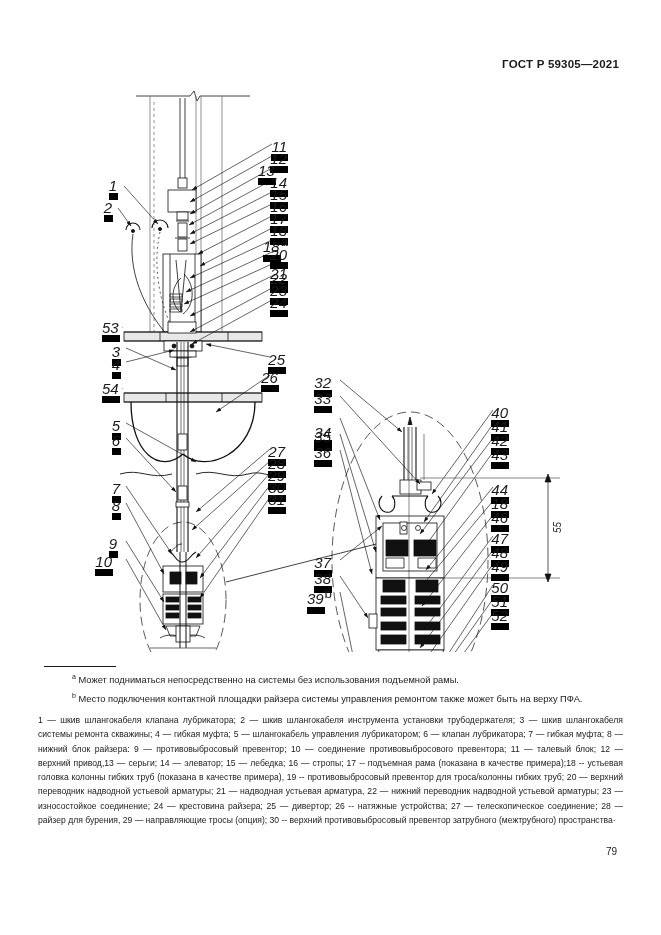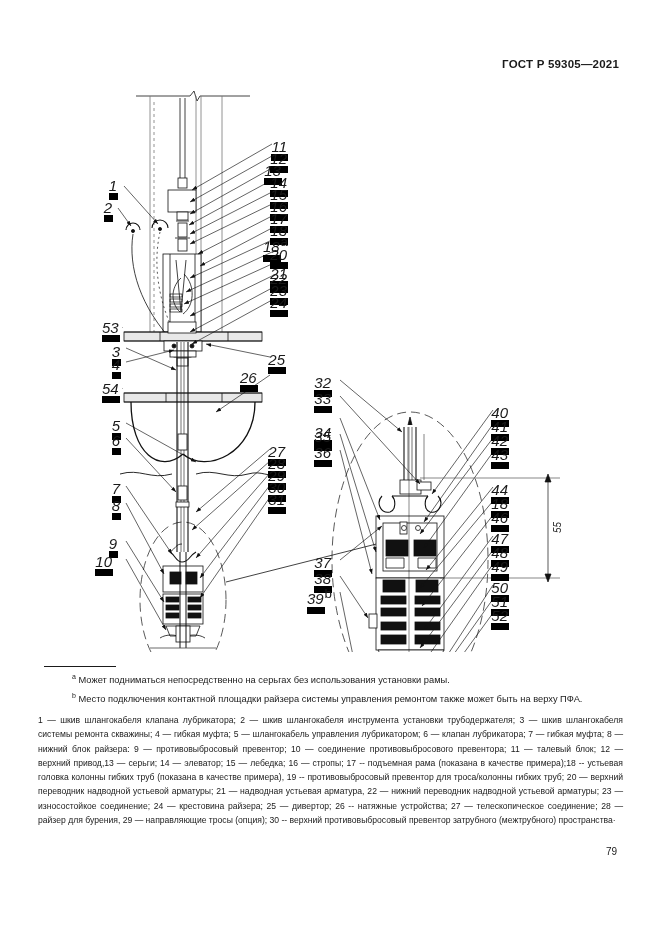--- a/index.html
+++ b/index.html
@@ -333,34 +333,34 @@
         <div class="calpos" style="left: 91px; top: 274px; width: 30px; text-align: right;"><span class="cal">4</span></div>
         <div class="calpos" style="left: 94px; top: 298px; width: 30px; text-align: right;"><span class="cal">54</span><span style="font-size: 7px;"> ˙</span></div>
         <div class="calpos" style="left: 91px; top: 335px; width: 30px; text-align: right;"><span class="cal">5</span></div>
         <div class="calpos" style="left: 91px; top: 350px; width: 30px; text-align: right;"><span class="cal">6</span></div>
         <div class="calpos" style="left: 91px; top: 398px; width: 30px; text-align: right;"><span class="cal">7</span></div>
         <div class="calpos" style="left: 91px; top: 415px; width: 30px; text-align: right;"><span class="cal">8</span></div>
         <div class="calpos" style="left: 88px; top: 453px; width: 30px; text-align: right;"><span class="cal">9</span></div>
         <div class="calpos" style="left: 83px; top: 471px; width: 30px; text-align: right;"><span class="cal">10</span></div>
         <div class="calpos" style="left: 258px; top: 56px; width: 30px; text-align: right;"><span class="cal">11</span></div>
         <div class="calpos" style="left: 258px; top: 68px; width: 30px; text-align: right;"><span class="cal">12</span></div>
-        <div class="calpos" style="left: 258px; top: 80px; width: 30px; text-align: center;"><span class="cal">13</span></div>
+        <div class="calpos" style="left: 258px; top: 80px; width: 30px; text-align: left;"><span class="cal">13</span></div>
         <div class="calpos" style="left: 258px; top: 92px; width: 30px; text-align: right;"><span class="cal">14</span></div>
         <div class="calpos" style="left: 258px; top: 104px; width: 30px; text-align: right;"><span class="cal">15</span></div>
         <div class="calpos" style="left: 258px; top: 116px; width: 30px; text-align: right;"><span class="cal">16</span></div>
         <div class="calpos" style="left: 258px; top: 128px; width: 30px; text-align: right;"><span class="cal">17</span></div>
         <div class="calpos" style="left: 258px; top: 140px; width: 30px; text-align: right;"><span class="cal">18</span></div>
         <div class="calpos" style="left: 258px; top: 152px; width: 30px; text-align: right;"><span class="cal">18</span><sup>a</sup></div>
         <div class="calpos" style="left: 258px; top: 164px; width: 30px; text-align: right;"><span class="cal">20</span></div>
         <div class="calpos" style="left: 258px; top: 176px; width: 30px; text-align: right; margin-top: 7px;"><span class="cal">21</span></div>
         <div class="calpos" style="left: 258px; top: 188px; width: 30px; text-align: right;"><span class="cal">22</span></div>
         <div class="calpos" style="left: 258px; top: 200px; width: 30px; text-align: right;"><span class="cal">23</span></div>
         <div class="calpos" style="left: 258px; top: 212px; width: 30px; text-align: right;"><span class="cal">24</span></div>
         <div class="calpos" style="left: 256px; top: 269px; width: 30px; text-align: right;"><span class="cal">25</span></div>
-        <div class="calpos" style="left: 240px; top: 287px; width: 30px; text-align: left;"><span class="cal">26</span></div>
+        <div class="calpos" style="left: 255px; top: 287px; width: 30px; text-align: center;"><span class="cal">26</span></div>
         <div class="calpos" style="left: 256px; top: 361px; width: 30px; text-align: right;"><span class="cal">27</span></div>
         <div class="calpos" style="left: 256px; top: 373px; width: 30px; text-align: right;"><span class="cal">28</span></div>
         <div class="calpos" style="left: 256px; top: 385px; width: 30px; text-align: right;"><span class="cal">29</span></div>
         <div class="calpos" style="left: 256px; top: 397px; width: 30px; text-align: right;"><span class="cal">30</span></div>
         <div class="calpos" style="left: 256px; top: 409px; width: 30px; text-align: right;"><span class="cal">31</span></div>
         <div class="calpos" style="left: 302px; top: 292px; width: 30px; text-align: right;"><span class="cal">32</span></div>
         <div class="calpos" style="left: 302px; top: 308px; width: 30px; text-align: right;"><span class="cal">33</span></div>
         <div class="calpos" style="left: 302px; top: 330px; width: 30px; text-align: right; margin-top: 12px;"><span class="cal">34</span></div>
         <div class="calpos" style="left: 302px; top: 346px; width: 30px; text-align: right;"><span class="cal">35</span></div>
         <div class="calpos" style="left: 302px; top: 362px; width: 30px; text-align: right;"><span class="cal">36</span></div>
@@ -379,21 +379,21 @@
         <div class="calpos" style="left: 479px; top: 476px; width: 30px; text-align: right;"><span class="cal">49</span></div>
         <div class="calpos" style="left: 479px; top: 497px; width: 30px; text-align: right;"><span class="cal">50</span></div>
         <div class="calpos" style="left: 479px; top: 511px; width: 30px; text-align: right;"><span class="cal">51</span></div>
         <div class="calpos" style="left: 479px; top: 525px; width: 30px; text-align: right;"><span class="cal">52</span></div>
       </div>
     <div class="dim55" style="left:552px;top:440px;">55</div>
   </div>
 
   <div class="fn-rule"></div>
   <div class="footnotes">
-    <p><sup>a</sup> <span>Может подниматься непосредственно на серьгах без использования установки рамы.</span></p>
+    <p><sup>a</sup> <span>Может подниматься непосредственно на системы без использования подъемной рамы.</span></p>
     <p><sup>b</sup> <span>Место подключения контактной площадки райзера системы управления ремонтом также может быть на верху ПФА.</span></p>
   </div>
 
   <div class="legend">
     <span>1 — шкив шлангокабеля клапана лубрикатора; 2 — шкив шлангокабеля инструмента установки трубодержателя; 3 — шкив шлангокабеля системы ремонта скважины; 4 — гибкая муфта; 5 — шлангокабель управления лубрикатором; 6 — клапан лубрикатора; 7 — гибкая муфта; 8 — нижний блок райзера: 9 — противовыбросовый превентор; 10 — соединение противовыбросового превентора; 11 — талевый блок; 12 — верхний привод,13 — серьги; 14 — элеватор; 15 — лебедка; 16 — стропы; 17 -- подъемная рама (показана в качестве примера);18 -- устьевая головка колонны гибких труб (показана в качестве примера), 19 -- противовыбросовый превентор для троса/колонны гибких труб; 20 — верхний переводник надводной устьевой арматуры; 21 — надводная устьевая арматура, 22 — нижний переводник надводной устьевой арматуры; 23 — износостойкое соединение; 24 — крестовина райзера; 25 — дивертор; 26 -- натяжные устройства; 27 — телескопическое соединение; 28 — райзер для бурения, 29 — направляющие тросы (опция); 30 -- верхний противовыбросовый превентор затрубного (межтрубного) пространства·</span>
   </div>
 
   <div class="pageno">79</div>
 </div>
 

